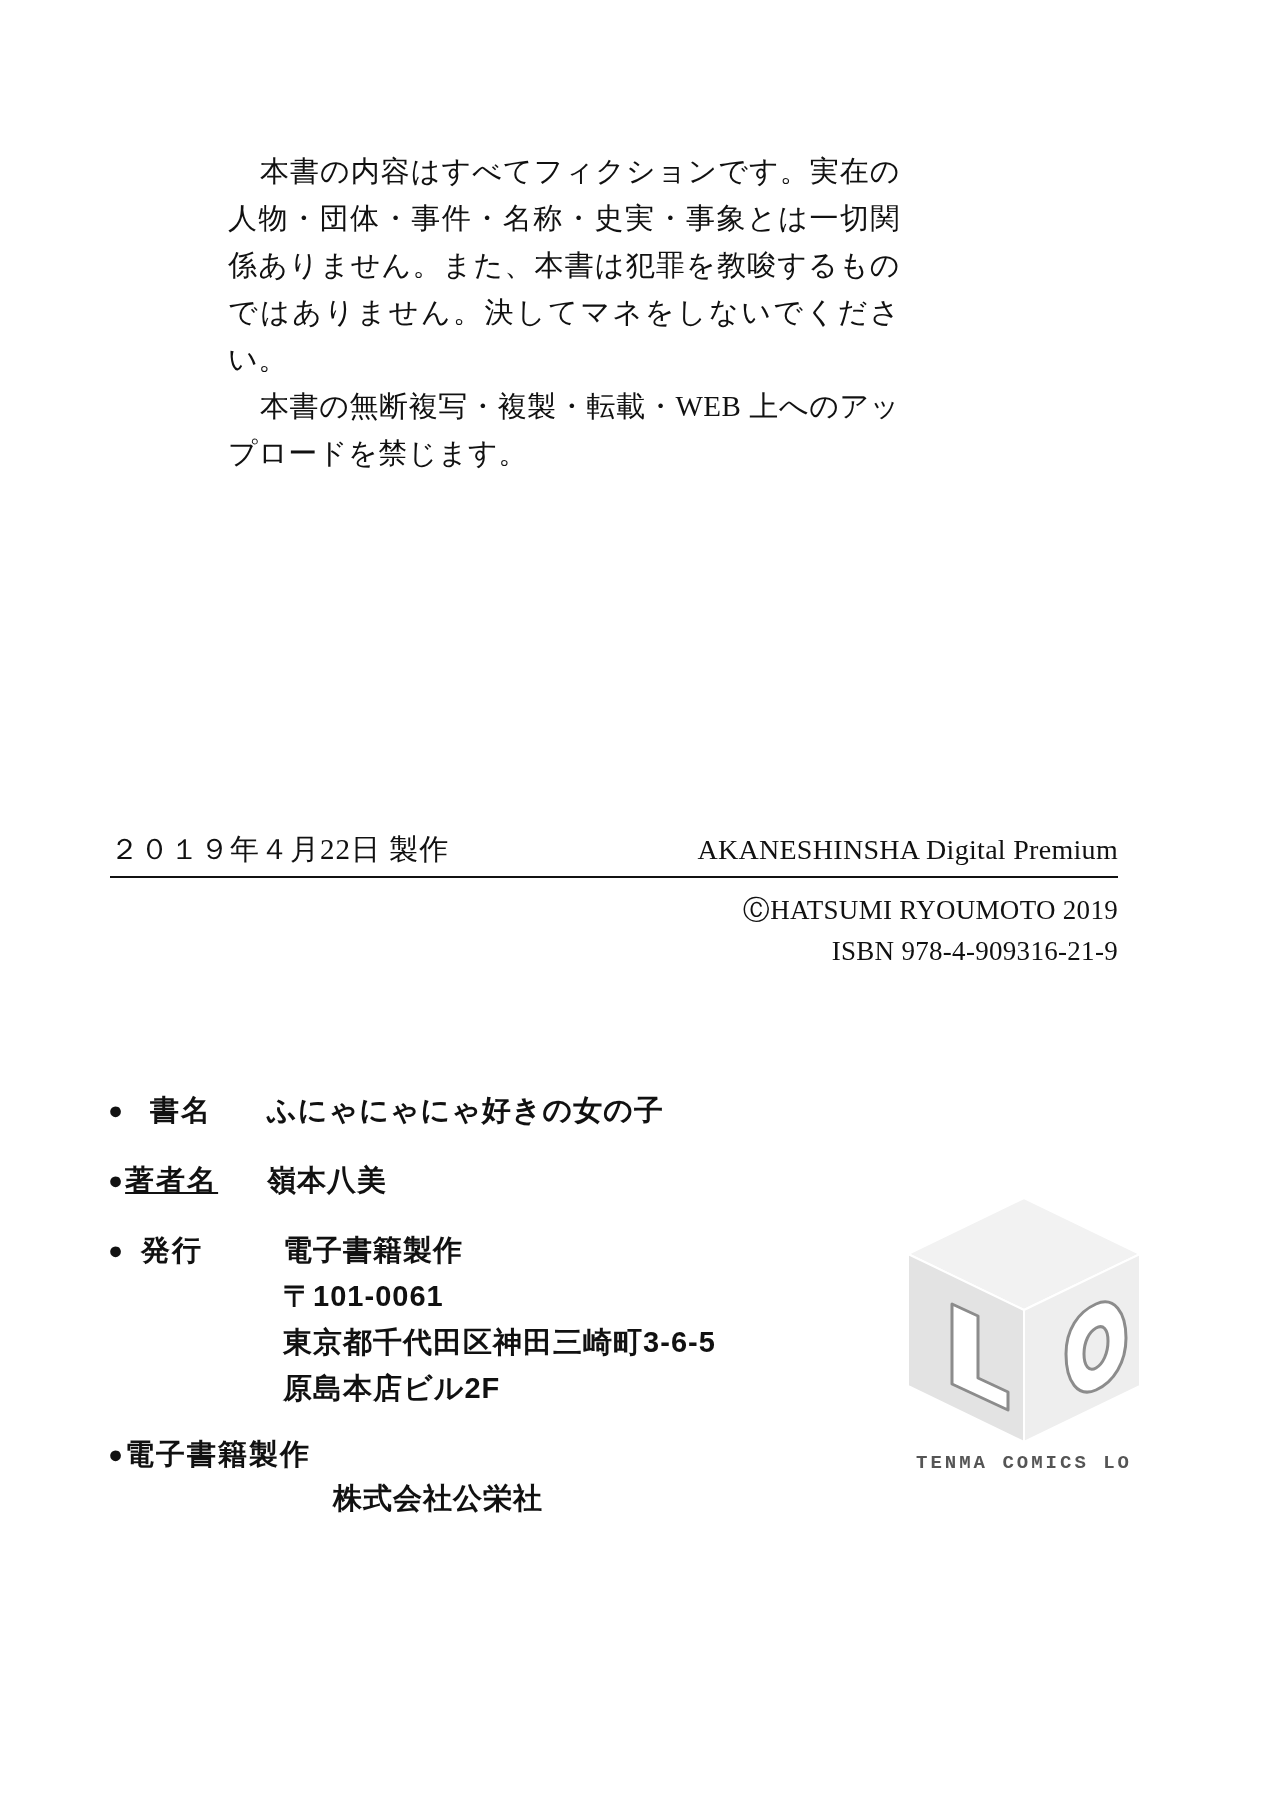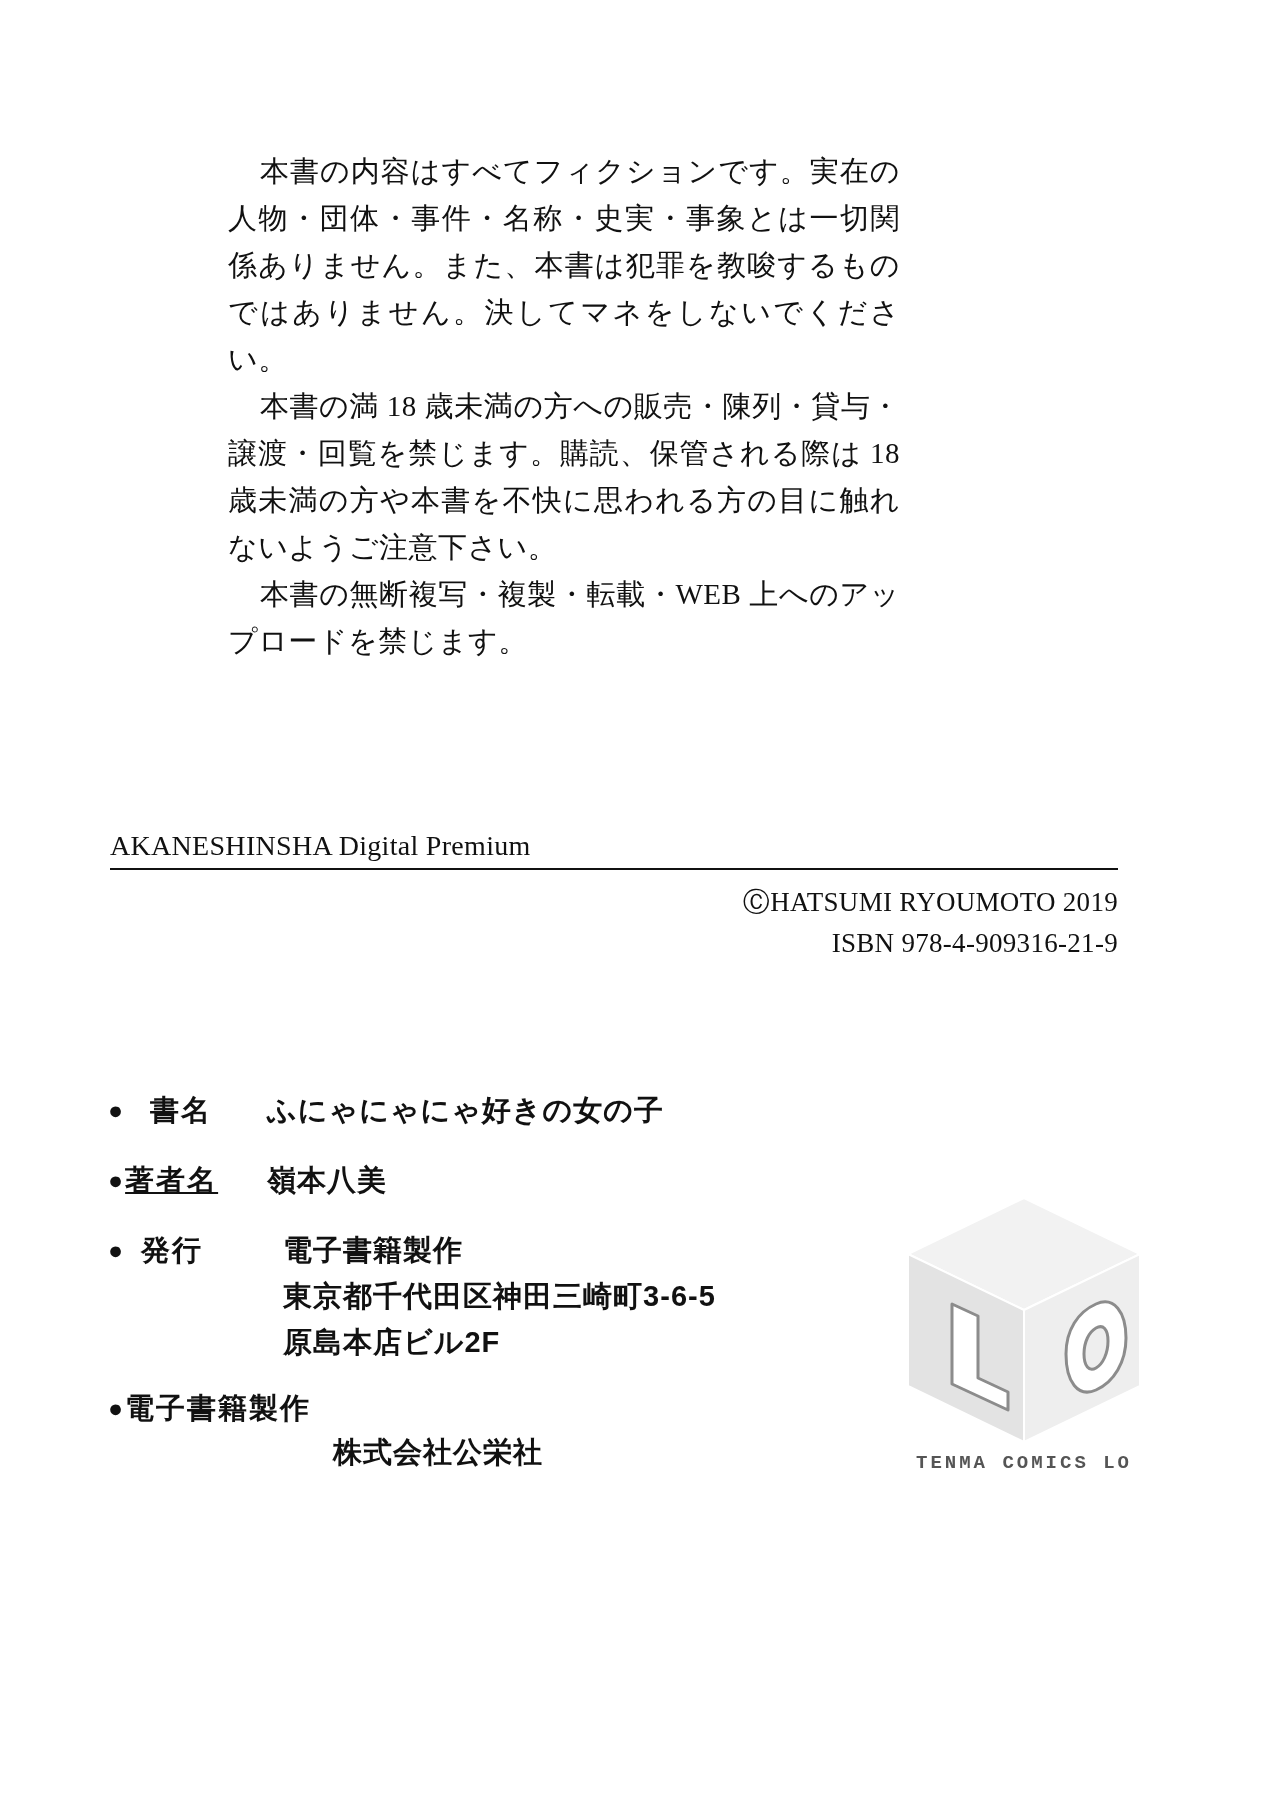--- a/index.html
+++ b/index.html
@@ -133,26 +133,26 @@
     font-size: 19px;
     letter-spacing: 3px;
     color: #555555;
   }
 </style>
 </head>
 <body>
 
 <div class="disclaimer">
   <p>本書の内容はすべてフィクションです。実在の人物・団体・事件・名称・史実・事象とは一切関係ありません。また、本書は犯罪を教唆するものではありません。決してマネをしないでください。</p>
-  <p>本書の満 18 歳未満の方への販売・陳列・貸与・譲渡・回覧を禁じます。購読、保管される際は 18 歳未満の方や本書を不快に思われる方の目に触れないようご注意下さい。</p>
   <p>本書の無断複写・複製・転載・WEB 上へのアップロードを禁じます。</p>
 </div>
 
 <div class="colophon">
   <div class="colophon-row">
+    <span class="production-date">２０１９年４月22日 製作</span>
     <span class="imprint-name">AKANESHINSHA Digital Premium</span>
   </div>
   <div class="copyright-block">
     <div>ⒸHATSUMI RYOUMOTO 2019</div>
     <div>ISBN 978-4-909316-21-9</div>
   </div>
 </div>
 
 <div class="meta">
 
@@ -166,20 +166,21 @@
     <span class="meta-bullet">●</span>
     <span class="meta-label label-w2">著者名</span>
     <span class="meta-value">嶺本八美</span>
   </div>
 
   <div class="meta-row publisher">
     <span class="meta-bullet">●</span>
     <span class="meta-label label-w3">発行</span>
     <span class="meta-value">
       <span class="line">電子書籍製作</span>
+      <span class="line">〒101-0061</span>
       <span class="line">東京都千代田区神田三崎町3-6-5</span>
       <span class="line">原島本店ビル2F</span>
     </span>
   </div>
 
   <div class="meta-row inline">
     <span class="meta-bullet">●</span>
     <span class="meta-label">電子書籍製作</span>
     <span class="meta-value">株式会社公栄社</span>
   </div>

